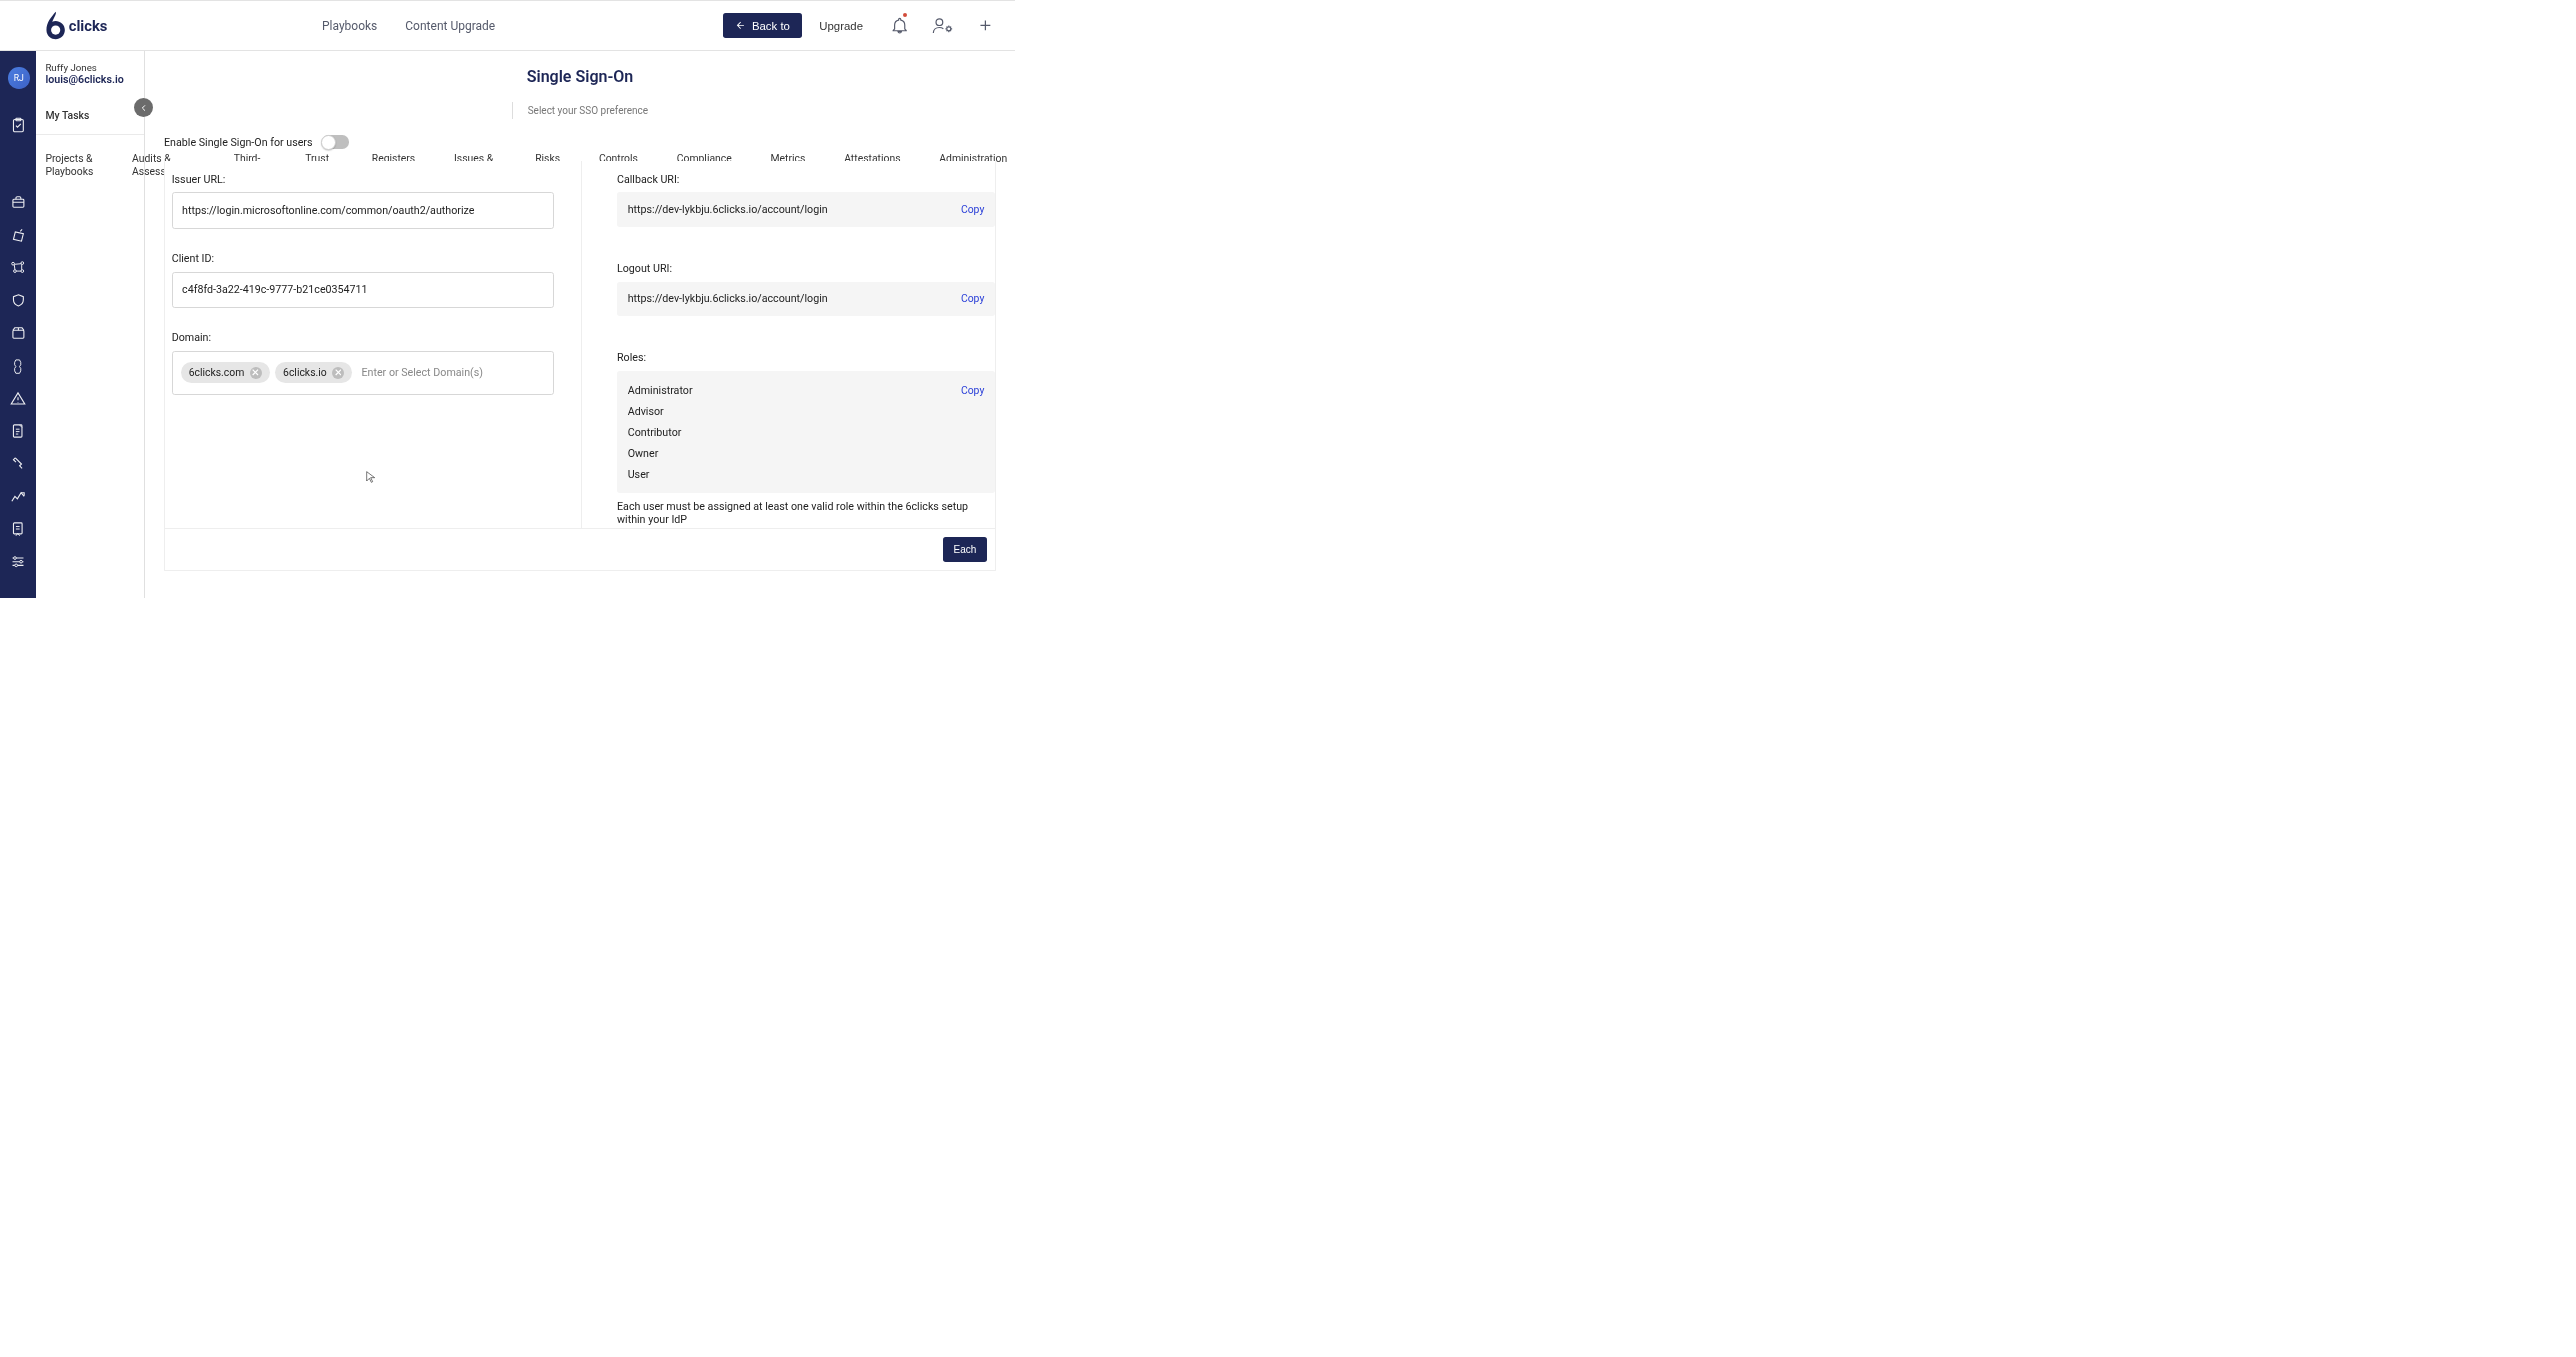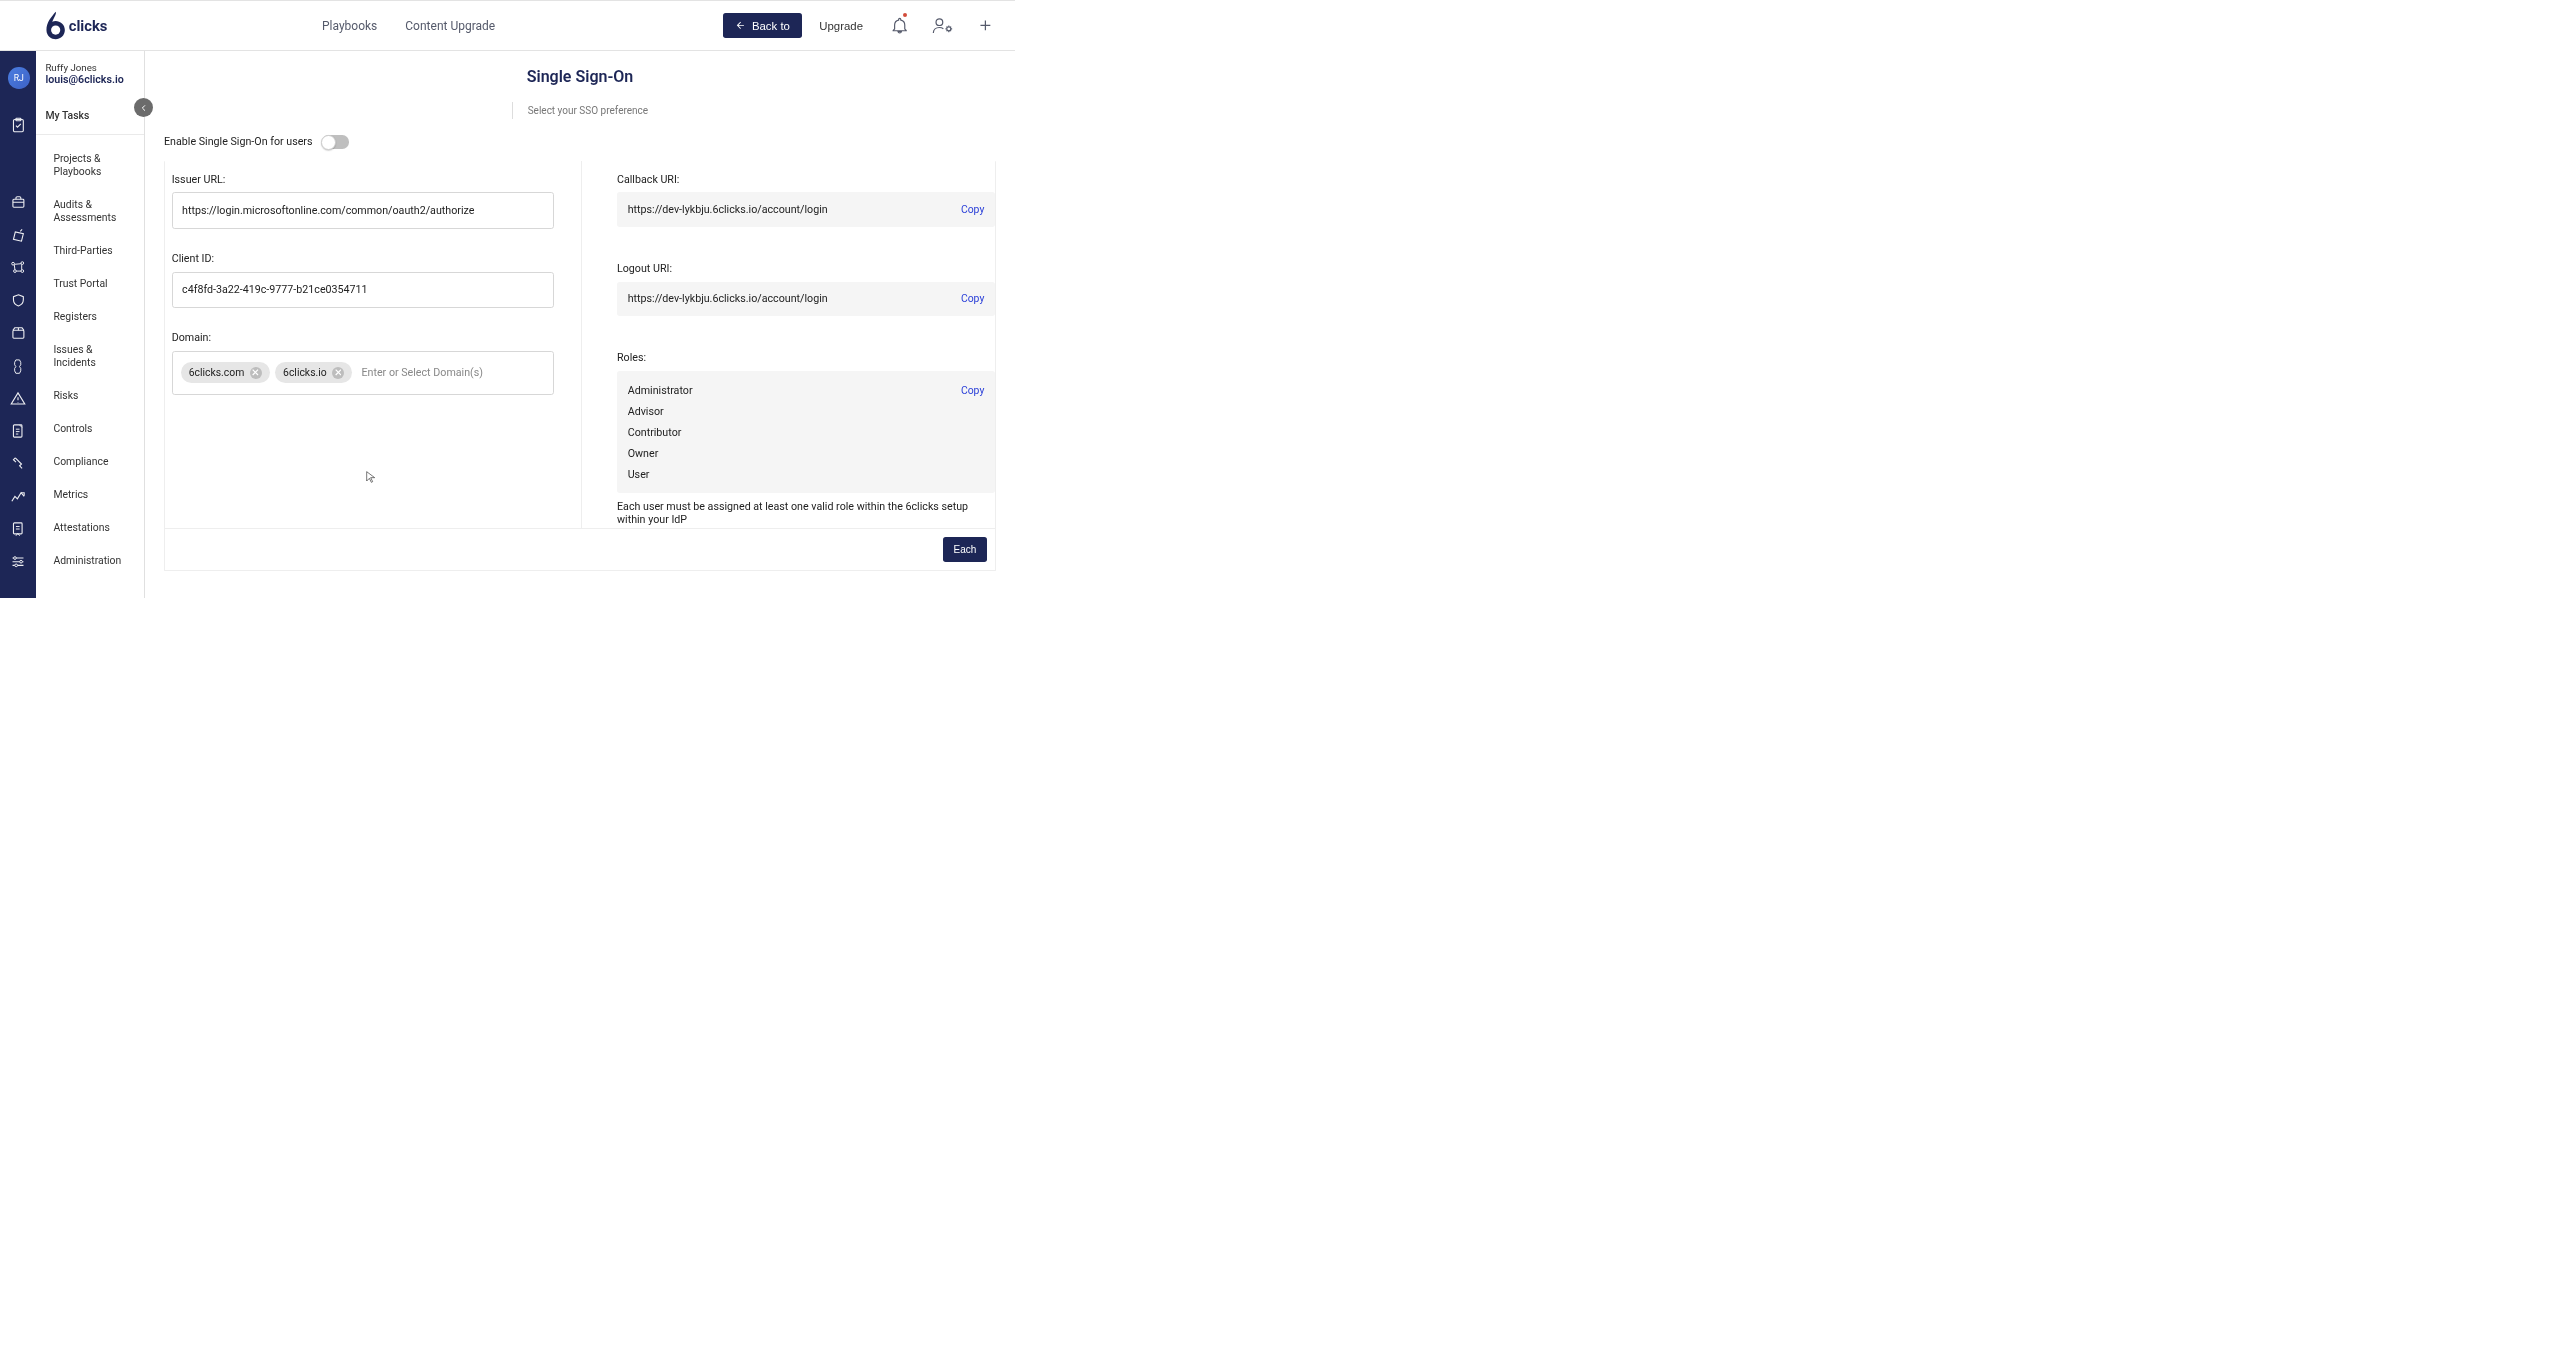--- a/index.html
+++ b/index.html
@@ -54,35 +54,35 @@
   .user-block { padding: 10.7px 9.4px 6.7px 9.4px; }
   .avatar {
     width:21.5px; height:21.5px; border-radius:50%; background: linear-gradient(135deg,#4a7de0,#3e62c6);
     color:#fff; font-size:8.7px; display:flex; align-items:center; justify-content:center;
     position: absolute; left: -28px; top: 16px;
   }
   .user-name { font-size:9.7px; color:#333; }
   .user-email { font-size:10.7px; font-weight:600; color:#1d2656; margin-top:0.7px; }
   .my-tasks { font-size:10.4px; padding: 16px 9.4px 12px 9.4px; color:#333; font-weight:500; }
   .sidebar hr { border:none; border-top:0.7px solid #eaeaea; }
-  .nav-list { padding: 17.4px 0; display:flex; flex-direction:column; gap:20px;margin-left:8px; }
+  .nav-list { padding: 17.4px 0; display:flex; flex-direction:row; gap:20px; }
   .nav-item { font-size:10.4px; color:#333; padding: 0 9.4px; cursor:pointer; }
   .collapse-btn {
     position:absolute; top: 47px; right:-9.4px; width:19px; height:19px;
     background:#6b6b6b; border-radius:50%; display:flex; align-items:center; justify-content:center;
     cursor:pointer; border:none;
   }
 
   
   .main { flex:1; padding: 16px 19px 27px 19px; position:relative; }
   .page-head { display:flex; align-items:center; gap:16px;flex-direction:column; }
   .page-title { font-size:16px; font-weight:600; color:#1d2656; }
   .page-subtitle { font-size:10px; color:#777; border-left:0.7px solid #ddd; padding-left:14.8px; height:17.4px; display:flex; align-items:center;}
 
-  .enable-row { display:flex; gap:9.4px; margin-top:16px; font-size:10.7px; color:#222; }
+  .enable-row { display:flex; align-items:center; gap:9.4px; margin-top:16px; font-size:10.7px; color:#222; }
   .toggle {
     width:27px; height:13.4px; background:#bfbfbf; border-radius:6.7px; position:relative; cursor:pointer;
   }
   .toggle .knob {
     width:14.8px; height:14.8px; background:#fff; border:0.7px solid #ccc; border-radius:50%;
     position:absolute; left:-0.7px; top:-0.7px;
     box-shadow: 0 0.7px 1.3px rgba(0,0,0,0.2);
   }
 
   .panel {

